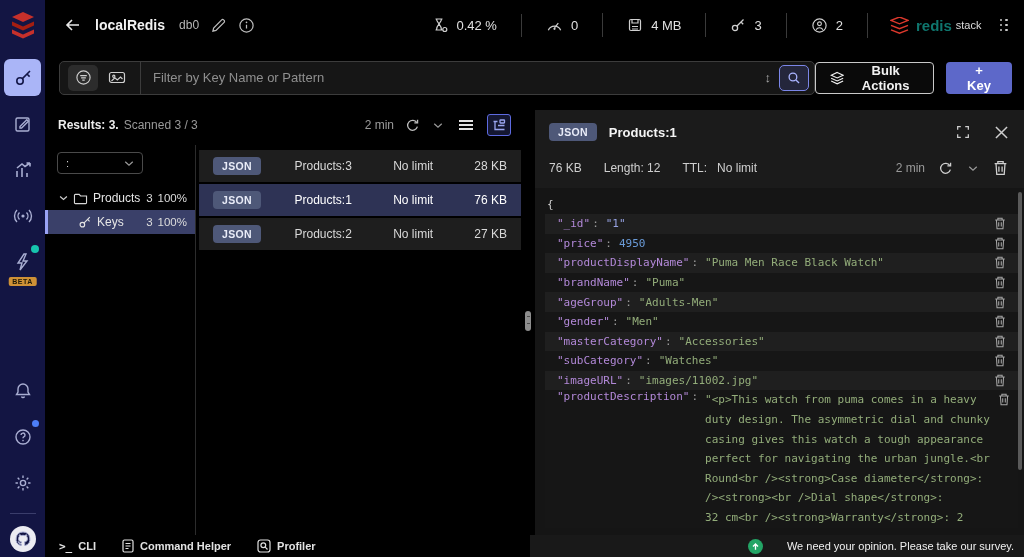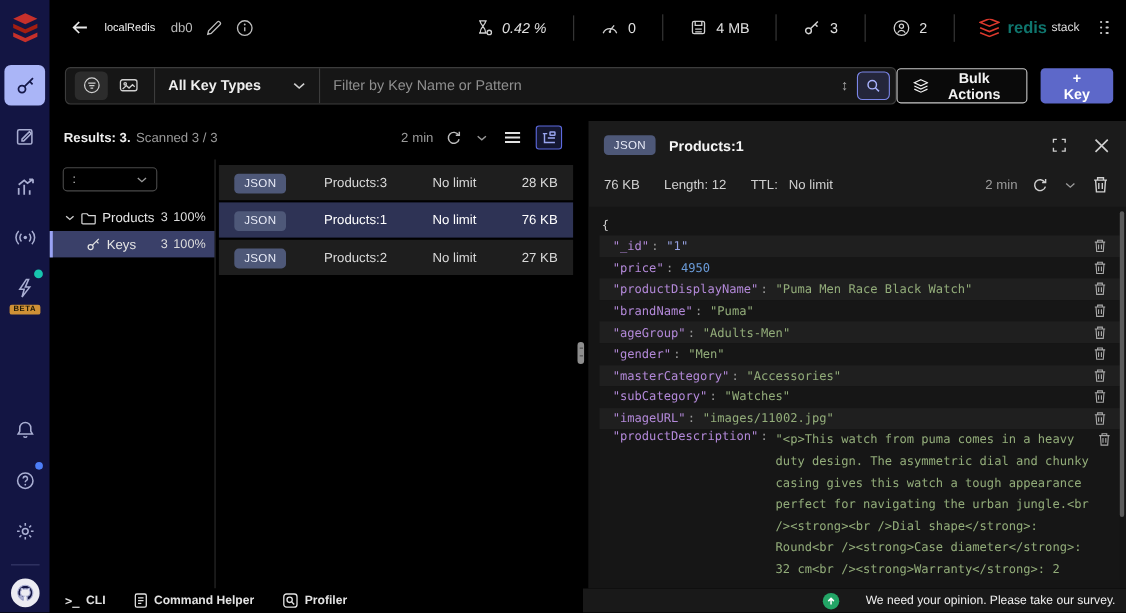--- a/index.html
+++ b/index.html
@@ -35,29 +35,29 @@
   .side-spacer { flex:1; }
   .side-divider { width:26px; border-top:1px solid #3a3d6b; margin:12px 0 4px; }
   .gh-circle { width:26px; height:26px; border-radius:50%; background:#ececf2; display:grid; place-items:center; }
 
   
   .topbar {
     position:absolute; left:45px; top:0; width:979px; height:50px;
     background:#000; display:flex; align-items:center; padding:0 12px 0 14px;
   }
   .back-btn { width:28px; height:28px; display:grid; place-items:center; cursor:pointer; }
-  .db-name { font-size:10px; font-weight:normal; margin-left:8px; color:#f2f2f2; }
+  .db-name { font-size:14px; font-weight:bold; margin-left:8px; color:#f2f2f2; }
   .db-badge { font-size:12px; color:#b8b8b8; margin-left:14px; }
   .tb-ic { margin-left:12px; display:grid; place-items:center; cursor:pointer; }
   .metrics { margin-left:auto; display:flex; align-items:center; }
   .metric {
     display:flex; align-items:center; gap:8px; padding:4px 24px;
     border-left:1px solid #3a3a3a; font-size:13px; color:#e0e0e0;
   }
-  .metric:first-child { border-left:none;font-style:italic; }
+  .metric:first-child { border-left:none; }
   .brand { display:flex; align-items:center; gap:7px; border-left:1px solid #3a3a3a; padding:4px 14px 4px 22px; }
   .brand-bold { font-size:15px; font-weight:bold; color:#0f766e; }
   .brand-light { font-size:11px; color:#dcdcdc; margin-left:-3px; font-weight:300; }
   .kebab { display:grid; grid-template-columns:3px 3px; gap:2.5px; padding:4px; cursor:pointer; }
   .kebab i { width:2.6px; height:2.6px; border-radius:50%; background:#c9c9c9; }
 
   
   .toolbar {
     position:absolute; left:45px; top:50px; width:979px; height:55px;
     display:flex; align-items:center; padding:0 12px 0 14px; background:#000;
@@ -131,21 +131,21 @@
   }
   .tree-indent { width:14px; }
 
   .list { flex:1; padding:5px 0 0 3px; }
   .lrow {
     height:32px; margin-bottom:2px; background:#1e1e1e; display:flex; align-items:center;
     padding:0 14px; font-size:12px; color:#d9d9d9; cursor:pointer;
   }
   .lrow.selected { background:#2e3355; color:#fff; }
   .type-badge {
-    background:#4e5878; color:#e9ecf8; font-size:10.5px; font-weight:normal;
+    background:#4e5878; color:#e9ecf8; font-size:10.5px; font-weight:bold;
     padding:3px 9px; border-radius:4px; letter-spacing:.3px;text-align:center;
   }
   .lbadge-cell { width:62px; }
   .lname { flex:1.15; text-align:center; }
   .lttl { flex:1; text-align:center; }
   .lsize { width:52px; text-align:right; }
 
   
   .divider { width:14px; position:relative; }
   .grip {
@@ -372,26 +372,20 @@
               <path d="M5.5 7h7M6.5 9.4h5M7.7 11.8h2.6"></path>
           </svg>
         </span>
         <span class="fmode-btn">
           <svg width="18" height="15" viewBox="0 0 18 15" fill="none" stroke="#cfcfcf" stroke-width="1.2">
             <rect x="1.5" y="2.5" width="15" height="10" rx="2"></rect>
               <circle cx="5.8" cy="6.2" r="1.1"></circle>
               <path d="m3.5 11 3.4-3.2 2.4 2.2 3.2-3 2 2"></path>
           </svg>
         </span>
-      </div>
-      <div class="ktype">
-        <span class="ktype-label">All Key Types</span>
-        <svg width="12" height="8" viewBox="0 0 12 8" fill="none" stroke="#cfcfcf" stroke-width="1.5">
-            <path d="m1.5 2 4.5 4 4.5-4"></path>
-          </svg>
       </div>
       <input class="filter-input" placeholder="Filter by Key Name or Pattern" style="">
       <span class="updown">↕</span>
       <span class="search-btn">
         <svg width="14" height="14" viewBox="0 0 16 16" fill="none" stroke="#aab4ff" stroke-width="1.5">
           <circle cx="6.8" cy="6.8" r="4.4"></circle>
             <path d="m10.2 10.2 3.6 3.6"></path>
         </svg>
       </span>
     </div>
@@ -640,22 +634,22 @@
             </span>
         </div>
         <div class="jrow jr-b multi">
           <span class="jkey">"productDescription"</span>
           <span class="jcolon">:</span>
           <span class="jval v-str vlines">
             <div>"&lt;p&gt;This watch from puma comes in a heavy</div>
             <div>duty design. The asymmetric dial and chunky</div>
             <div>casing gives this watch a tough appearance</div>
             <div>perfect for navigating the urban jungle.&lt;br</div>
+            <div>Round&lt;br /&gt;&lt;strong&gt;Case diameter&lt;/strong&gt;:</div>
             <div>/&gt;&lt;strong&gt;&lt;br /&gt;Dial shape&lt;/strong&gt;:</div>
-            <div>Round&lt;br /&gt;&lt;strong&gt;Case diameter&lt;/strong&gt;:</div>
             <div>32 cm&lt;br /&gt;&lt;strong&gt;Warranty&lt;/strong&gt;: 2</div>
           </span>
           <span class="jtrash">
               <svg width="12" height="13" viewBox="0 0 14 15" fill="none" stroke="#a8a8a8" stroke-width="1.2">
                 <path d="M1.5 3.5h11M4.5 3.5v-2h5v2M2.8 3.5l.7 10h7l.7-10M5.5 6v5M8.5 6v5"></path>
               </svg>
             </span>
         </div>
 
         <div class="json-scrollbar"></div>

